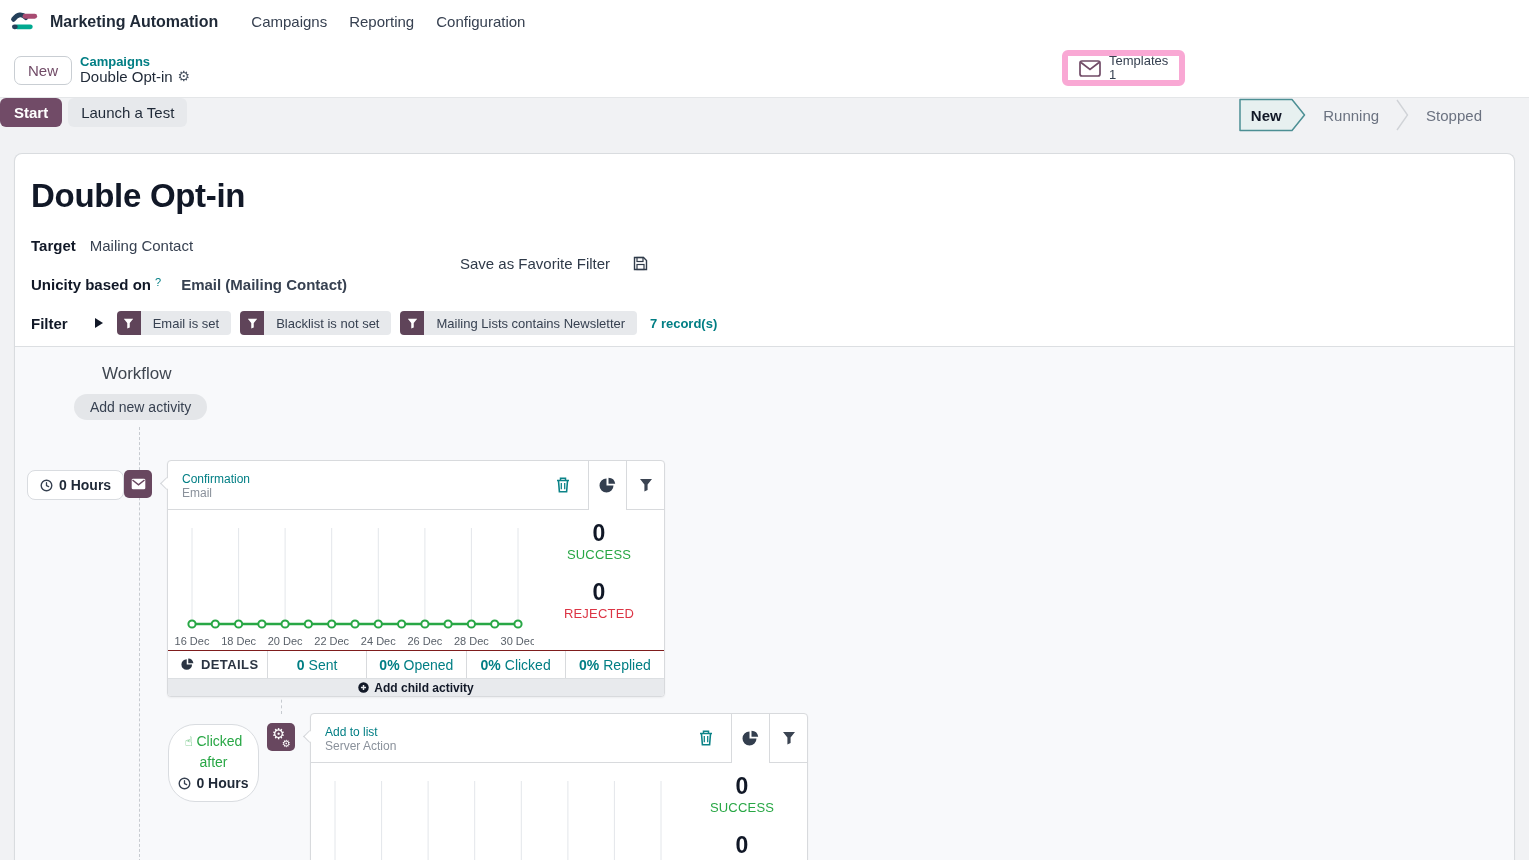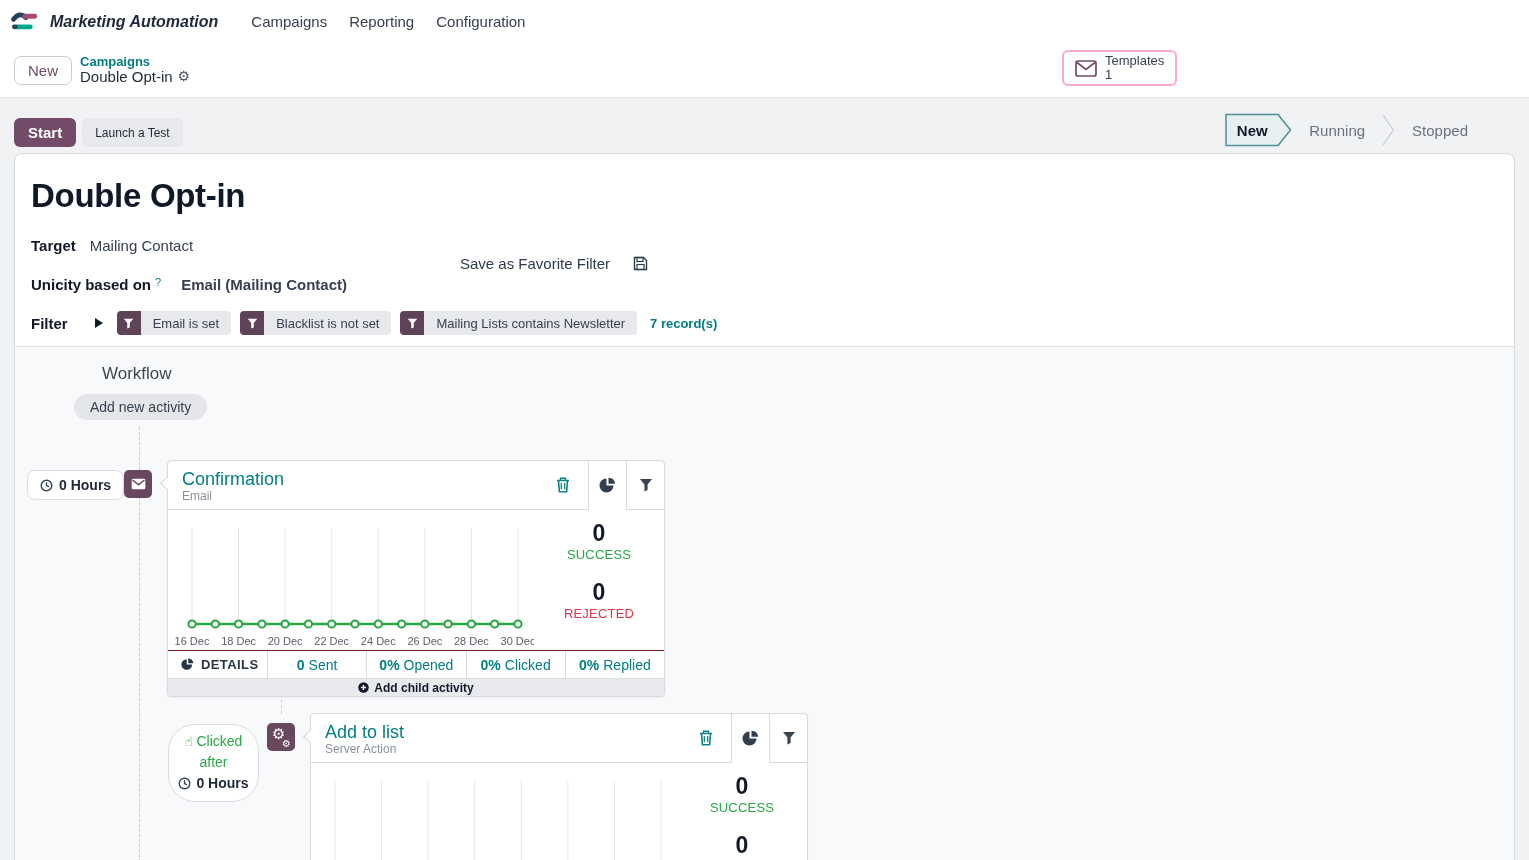--- a/index.html
+++ b/index.html
@@ -5,48 +5,48 @@
   * { box-sizing: border-box; }
   html,body { margin:0; padding:0; }
   body {
     width:1529px; height:860px; overflow:hidden;
     font-family:"Liberation Sans","DejaVu Sans",sans-serif;
     background:#fff; color:#374151; font-size:15px;
   }
   
   .navbar { height:43px; display:flex; align-items:center; padding-left:10px; background:#fff; }
   .logo { width:30px; height:26px; flex:0 0 auto; }
-  .app-name { margin-left:10px; font-size:16px; font-weight:700; color:#1f2937;font-style:italic; }
+  .app-name { margin-left:10px; font-size:16px; font-weight:700; color:#1f2937; }
   .nav-menu { display:flex; margin-left:22px; }
   .nav-item { padding:6px 11px; font-size:15px; color:#374151; cursor:pointer; border-radius:4px; }
   
   .crumb-row { height:54px; position:relative; display:flex; align-items:center; padding-left:14px; background:#fff; }
   .btn-new-crumb {
     height:29px; padding:0 13px; border:1px solid #c9ced3; border-radius:7px; background:#fff;
     color:#714B67; font-size:15px; font-weight:500; display:flex; align-items:center; cursor:pointer;
   }
   .crumb-block { margin-left:8px; line-height:1.05; }
   .crumb-parent { font-size:13px; color:#017e84; font-weight:600; cursor:pointer; }
   .crumb-current { font-size:15px; color:#1f2937; display:flex; align-items:center; gap:5px; }
   .crumb-gear { font-size:14px; color:#4b5563; cursor:pointer; }
   .btn-templates {
-    position:absolute; left:1062px; top:7px; height:36px; border:2px solid #f9a8d4; border-radius:6px;
+    position:absolute; left:1062px; top:7px; height:36px; border:6px solid #f9a8d4; border-radius:6px;
     background:#fff; display:flex; align-items:center; gap:8px; padding:0 11px; cursor:pointer;
   }
   .tmpl-text { line-height:1.1; font-size:13px; color:#374151; text-align:left; }
   
   .page-area { background:#f1f2f4; height:763px; border-top:1px solid #e4e6e8; }
-  .action-bar { height:49px; display:flex; align-items:flex-end; padding:0 14px; }
+  .action-bar { height:49px; display:flex; align-items:flex-start; padding:0 0; }
   .btn-start {
     height:29px; padding:0 14px; background:#714B67; color:#fff; border:none; border-radius:6px;
     font-size:15px; font-weight:600; cursor:pointer; font-family:inherit;
   }
   .btn-test {
     height:29px; padding:0 13px; margin-left:6px; background:#e7e9ec; color:#1f2937; border:none;
-    border-radius:6px; font-size:12px; cursor:pointer; font-family:inherit;
+    border-radius:6px; font-size:15px; cursor:pointer; font-family:inherit;
   }
   .stage-group { margin-left:auto; margin-right:30px; display:flex; align-items:center; height:34px; }
   .stage-new { position:relative; width:68px; height:34px; cursor:pointer; }
   .stage-new span { position:absolute; left:0; top:0; width:56px; height:34px; display:flex; align-items:center;
     justify-content:center; font-weight:700; color:#111827; font-size:15px; }
   .stage-inactive { color:#6b7280; font-size:15px; padding:0 17px; cursor:pointer; display:flex; align-items:center; height:34px; }
   .stage-chev { width:13px; height:34px; }
   
   .sheet {
     position:relative; margin:6px 14px 0; height:708px; background:#fff;
@@ -88,21 +88,21 @@
   .gear-big { position:absolute; left:5px; top:3px; color:#fff; font-size:15px; line-height:15px; }
   .gear-small { position:absolute; right:4px; bottom:2px; color:#fff; font-size:10px; line-height:10px; }
   .conn-caret { position:absolute; width:9px; height:9px; background:#fff; border-left:1px solid #d2d5d9;
     border-bottom:1px solid #d2d5d9; transform:rotate(45deg); z-index:6; }
   
   .card { position:absolute; width:498px; background:#fff; border:1px solid #d8dadd; border-radius:4px;
     box-shadow:0 1px 2px rgba(0,0,0,.05); z-index:3; overflow:hidden; }
   .card-header { display:flex; height:49px; }
   .hdr-main { flex:1; border-bottom:1px solid #d8dadd; display:flex; align-items:center; padding:0 14px; min-width:0; }
   .hdr-titles { flex:1; line-height:1.05; padding-top:2px; }
-  .card-title { font-size:18px; font-weight:500; color:#017e84; cursor:pointer; }
+  .card-title { font-size:12px; font-weight:500; color:#017e84; cursor:pointer; }
   .card-type { font-size:12px; color:#8a919b; margin-top:1px; }
   .hdr-trash { cursor:pointer; display:flex; align-items:center; padding:4px; }
   .hdr-tab { width:38px; display:flex; align-items:center; justify-content:center; border-left:1px solid #d8dadd; cursor:pointer; }
   .hdr-tab.inactive { border-bottom:1px solid #d8dadd; }
   .card-body { display:flex; }
   .plot { flex:1; position:relative; min-width:0; }
   .side-stats { width:130px; flex:0 0 auto; text-align:center; padding-top:10px; }
   .side-num { font-size:23px; font-weight:700; color:#111827; line-height:26px; }
   .side-label { font-size:13px; line-height:16px; margin-top:1px; letter-spacing:.2px; }
   .lbl-success { color:#28a745; }

